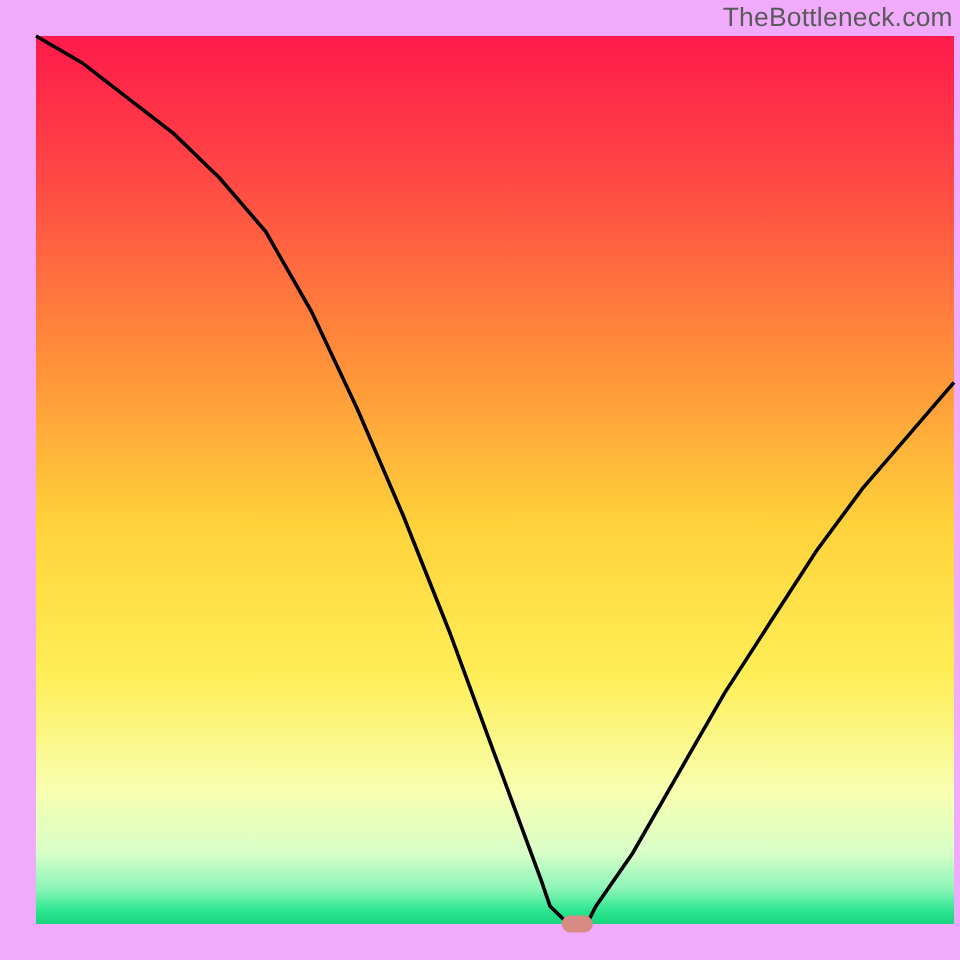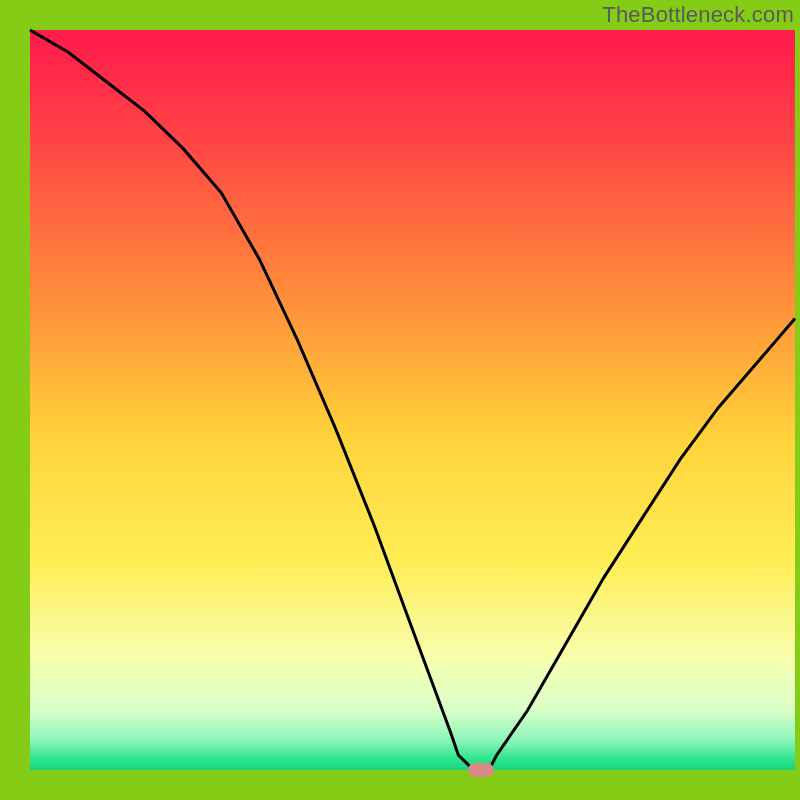--- a/index.html
+++ b/index.html
@@ -8,21 +8,21 @@
     width: 800px;
     height: 800px;
     overflow: hidden;
     background: #000;
     font-family: Arial, Helvetica, sans-serif;
   }
   .chart-container {
     position: relative;
     width: 800px;
     height: 800px;
-    background: #84cc16;
+    background: #f0abfc;
   }
   .watermark {
     position: absolute;
     top: 2px;
     right: 6px;
     color: #5a5a5a;
     font-size: 22px;
     font-weight: 500;
     letter-spacing: 0.2px;
     z-index: 10;

